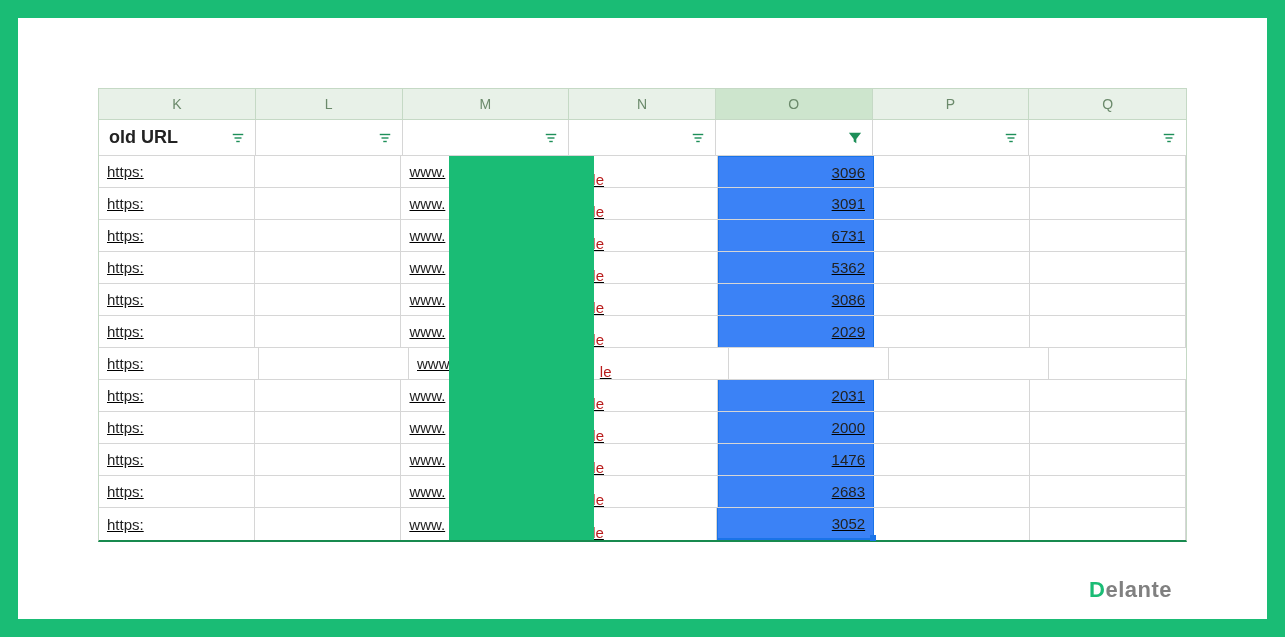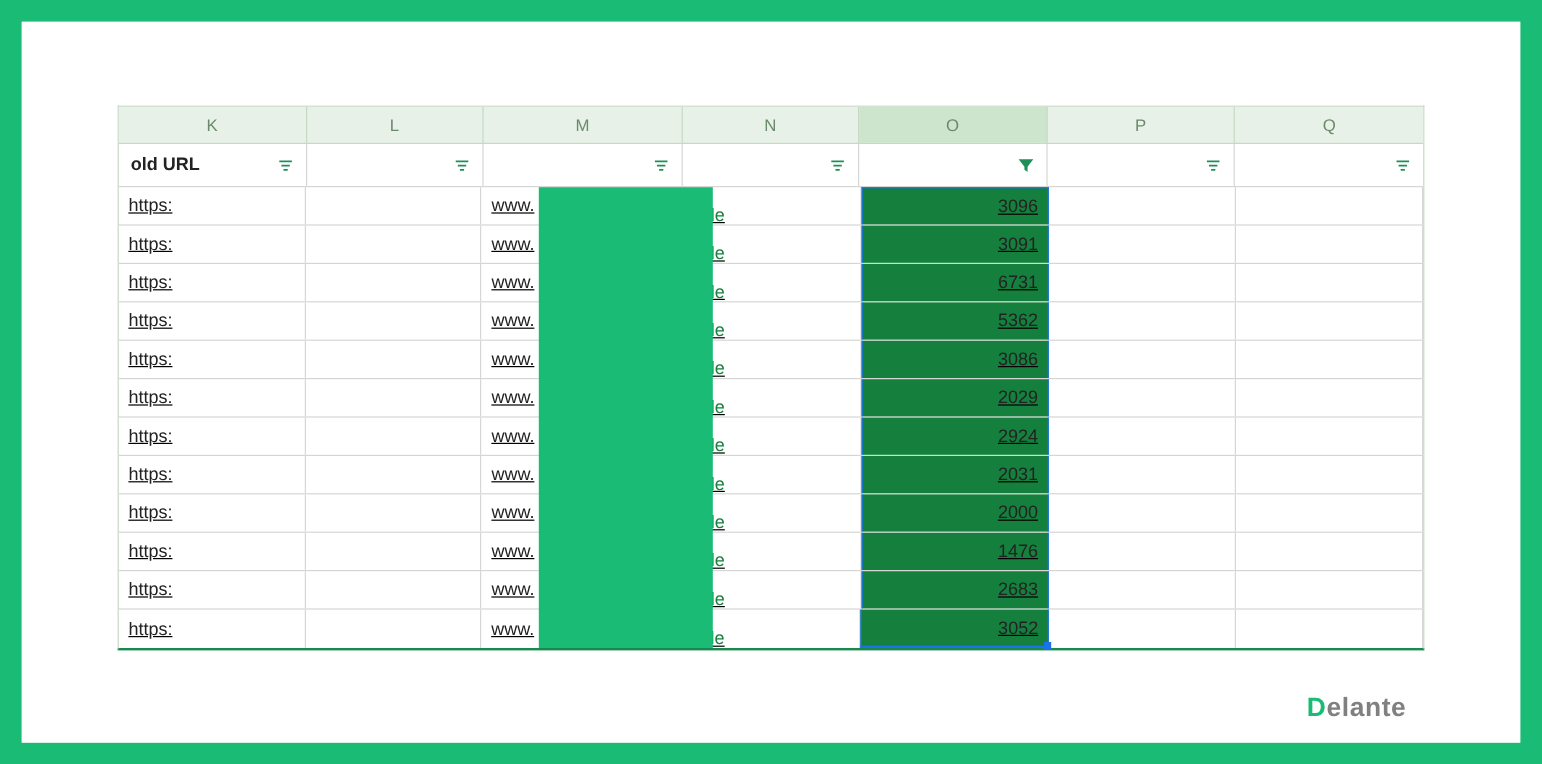--- a/index.html
+++ b/index.html
@@ -55,21 +55,21 @@
   .filter-cell {
     border-right: 1px solid #d6d6d6;
     display: flex;
     align-items: center;
     padding: 0 10px;
     position: relative;
   }
   .filter-cell:last-child { border-right: none; }
   .filter-cell .label {
     font-weight: bold;
-    font-size: 15px;
+    font-size: 18px;
     color: #222;
   }
   .filter-icon {
     position: absolute;
     right: 10px;
     width: 14px;
     height: 14px;
   }
   .data-row {
     display: flex;
@@ -83,21 +83,21 @@
     align-items: center;
     font-size: 15px;
     color: #222;
     position: relative;
   }
   .cell:last-child { border-right: 1px solid #d6d6d6; }
   .cell.left { justify-content: flex-start; padding-left: 8px; }
   .cell.right { justify-content: flex-end; padding-right: 8px; }
   .cell.mcell { padding-left: 8px; justify-content: flex-start; }
   .cell.selected {
-    background: #15803d;
+    background: #3b82f6;
     border-right: 1px solid #1a73e8;
     border-left: 1px solid #1a73e8;
   }
   .cell.selected.first { border-top: 1px solid #1a73e8; }
   .cell.selected.last { border-bottom: 2px solid #1a73e8; padding-left: 20px; }
   .sel-handle {
     position: absolute;
     right: -3px;
     bottom: -3px;
     width: 6px;
@@ -107,21 +107,21 @@
   .redact {
     position: absolute;
     background: #1abc75;
     z-index: 5;
     pointer-events: none;
   }
   .mtext-right {
     position: absolute;
     left: 492px;
     font-size: 15px;
-    color: #15803d;
+    color: #b91c1c;
     margin-top: 16px;
   }
   .logo {
     position: absolute;
     right: 95px;
     bottom: 16px;
     font-size: 22px;
     font-weight: 700;
     color: #808080;
     letter-spacing: 0.5px;
@@ -272,21 +272,20 @@
           <div class="cell col-Q"></div>
         </div>
         <div class="data-row">
           <div class="cell col-K left">https:</div>
           <div class="cell col-L"></div>
           <div class="cell col-M mcell">
             <span>www.</span>
             <span class="mtext-right" style="position: static; margin-left: 147px;">le</span>
           </div>
           <div class="cell col-N"></div>
-          <div class="cell col-O right selected">2924</div>
           <div class="cell col-P"></div>
           <div class="cell col-Q"></div>
         </div>
         <div class="data-row">
           <div class="cell col-K left">https:</div>
           <div class="cell col-L"></div>
           <div class="cell col-M mcell">
             <span>www.</span>
             <span class="mtext-right" style="position: static; margin-left: 147px;">le</span>
           </div>

